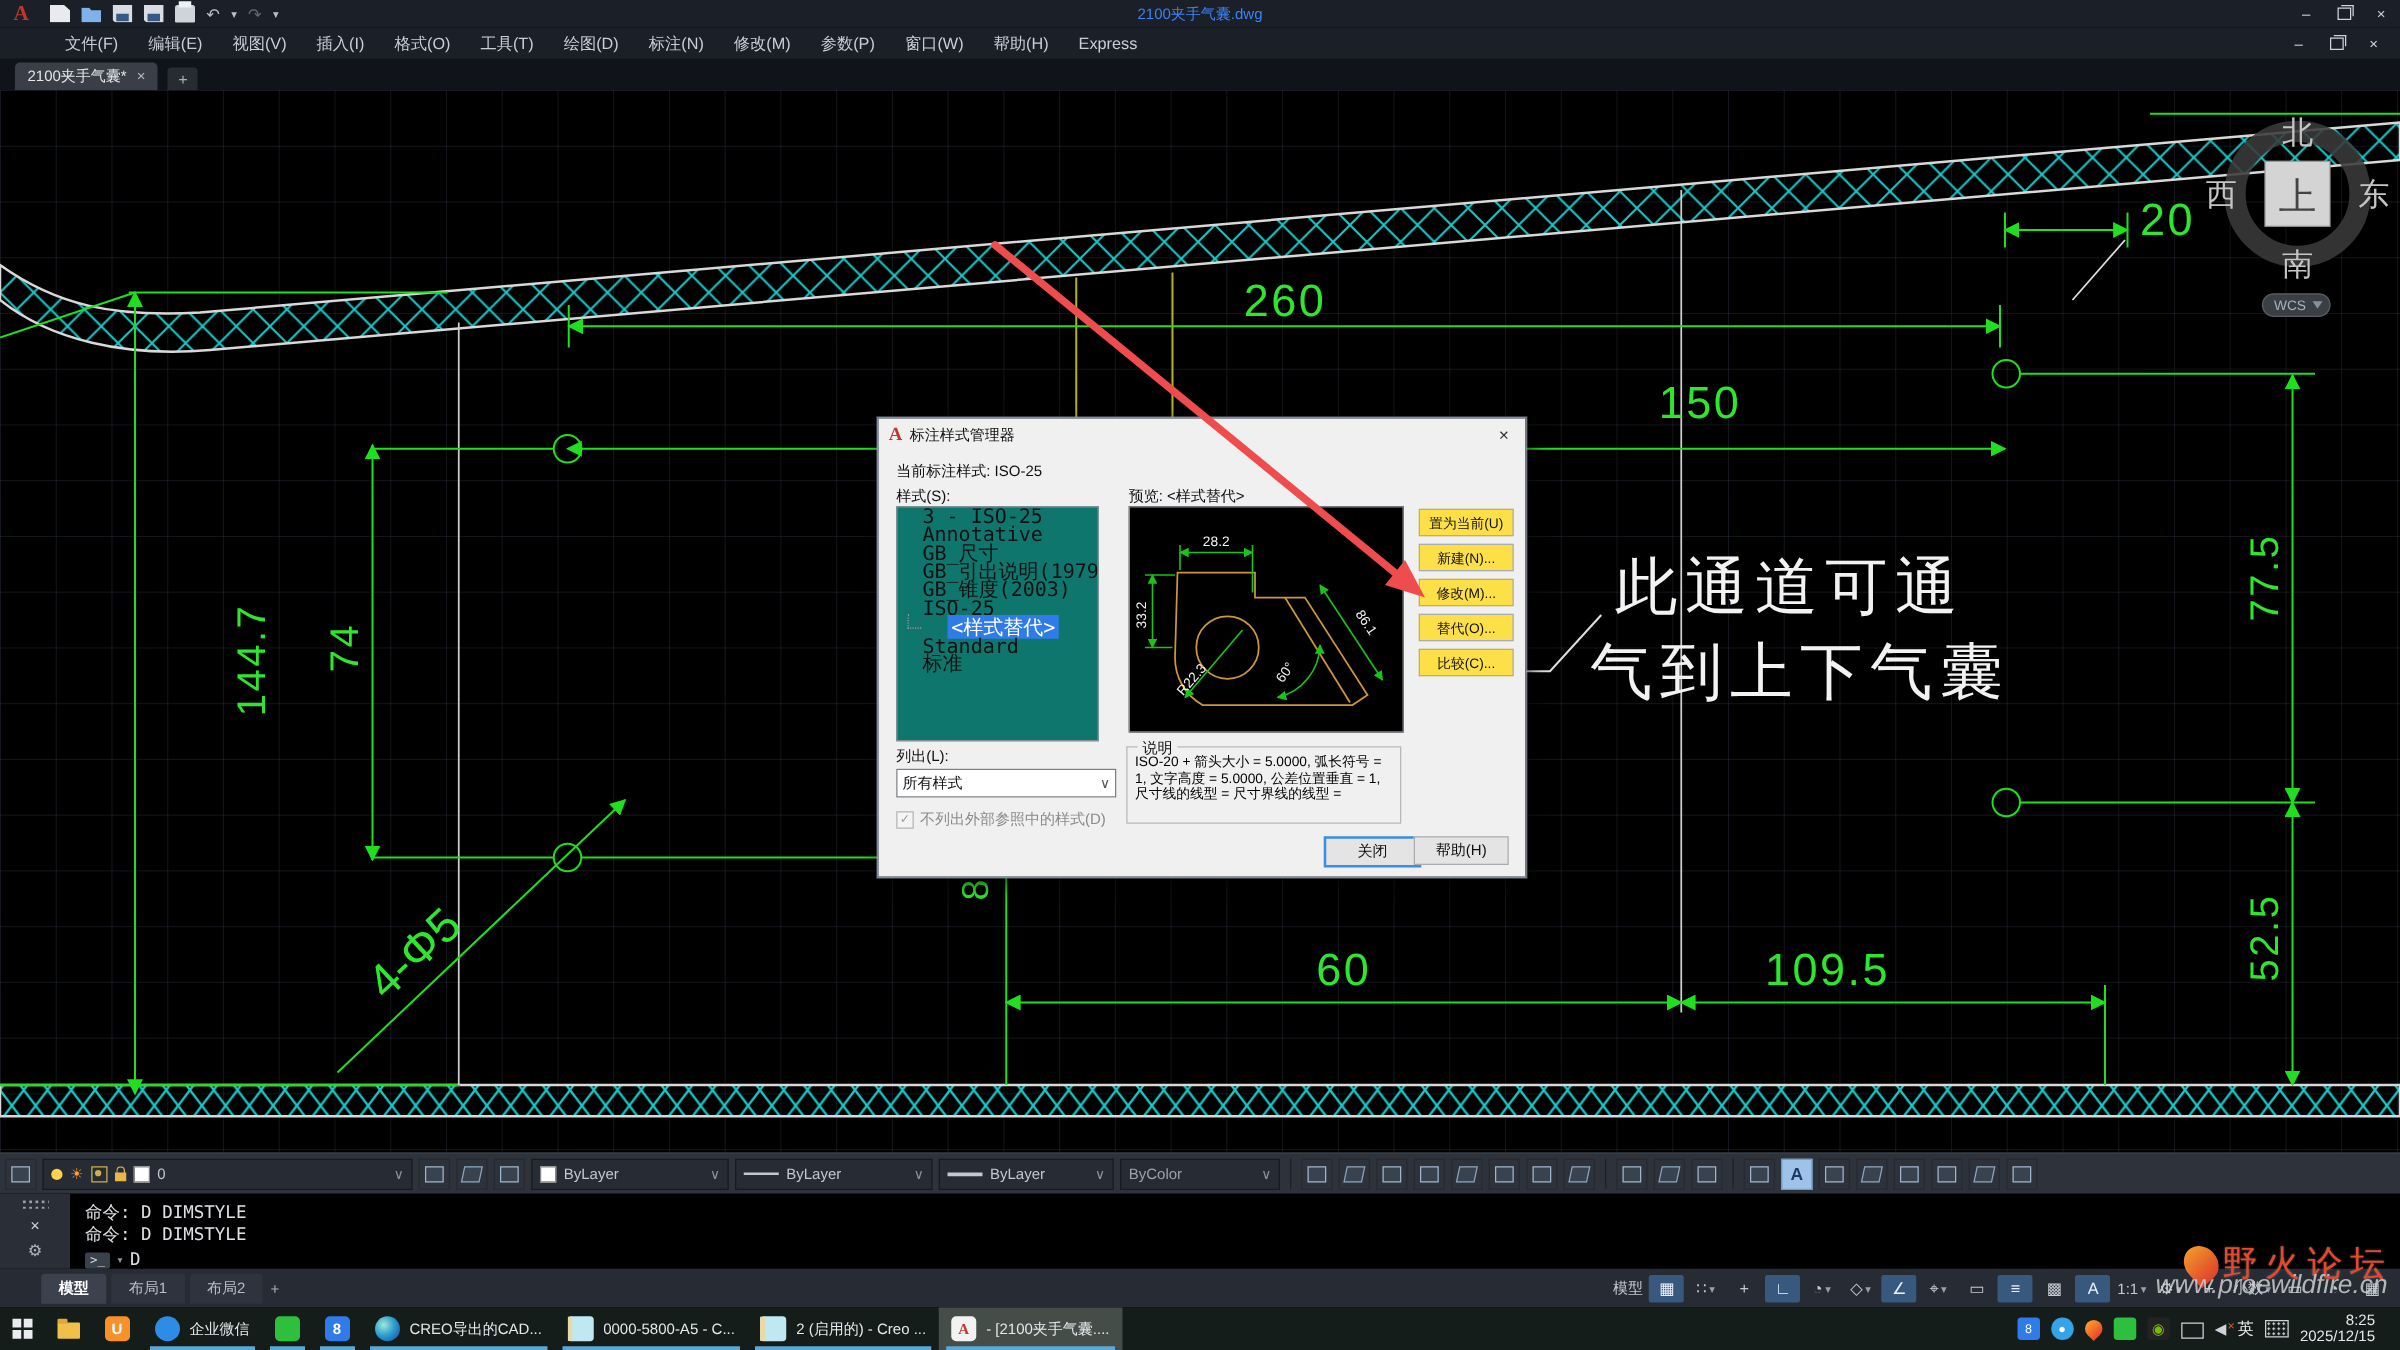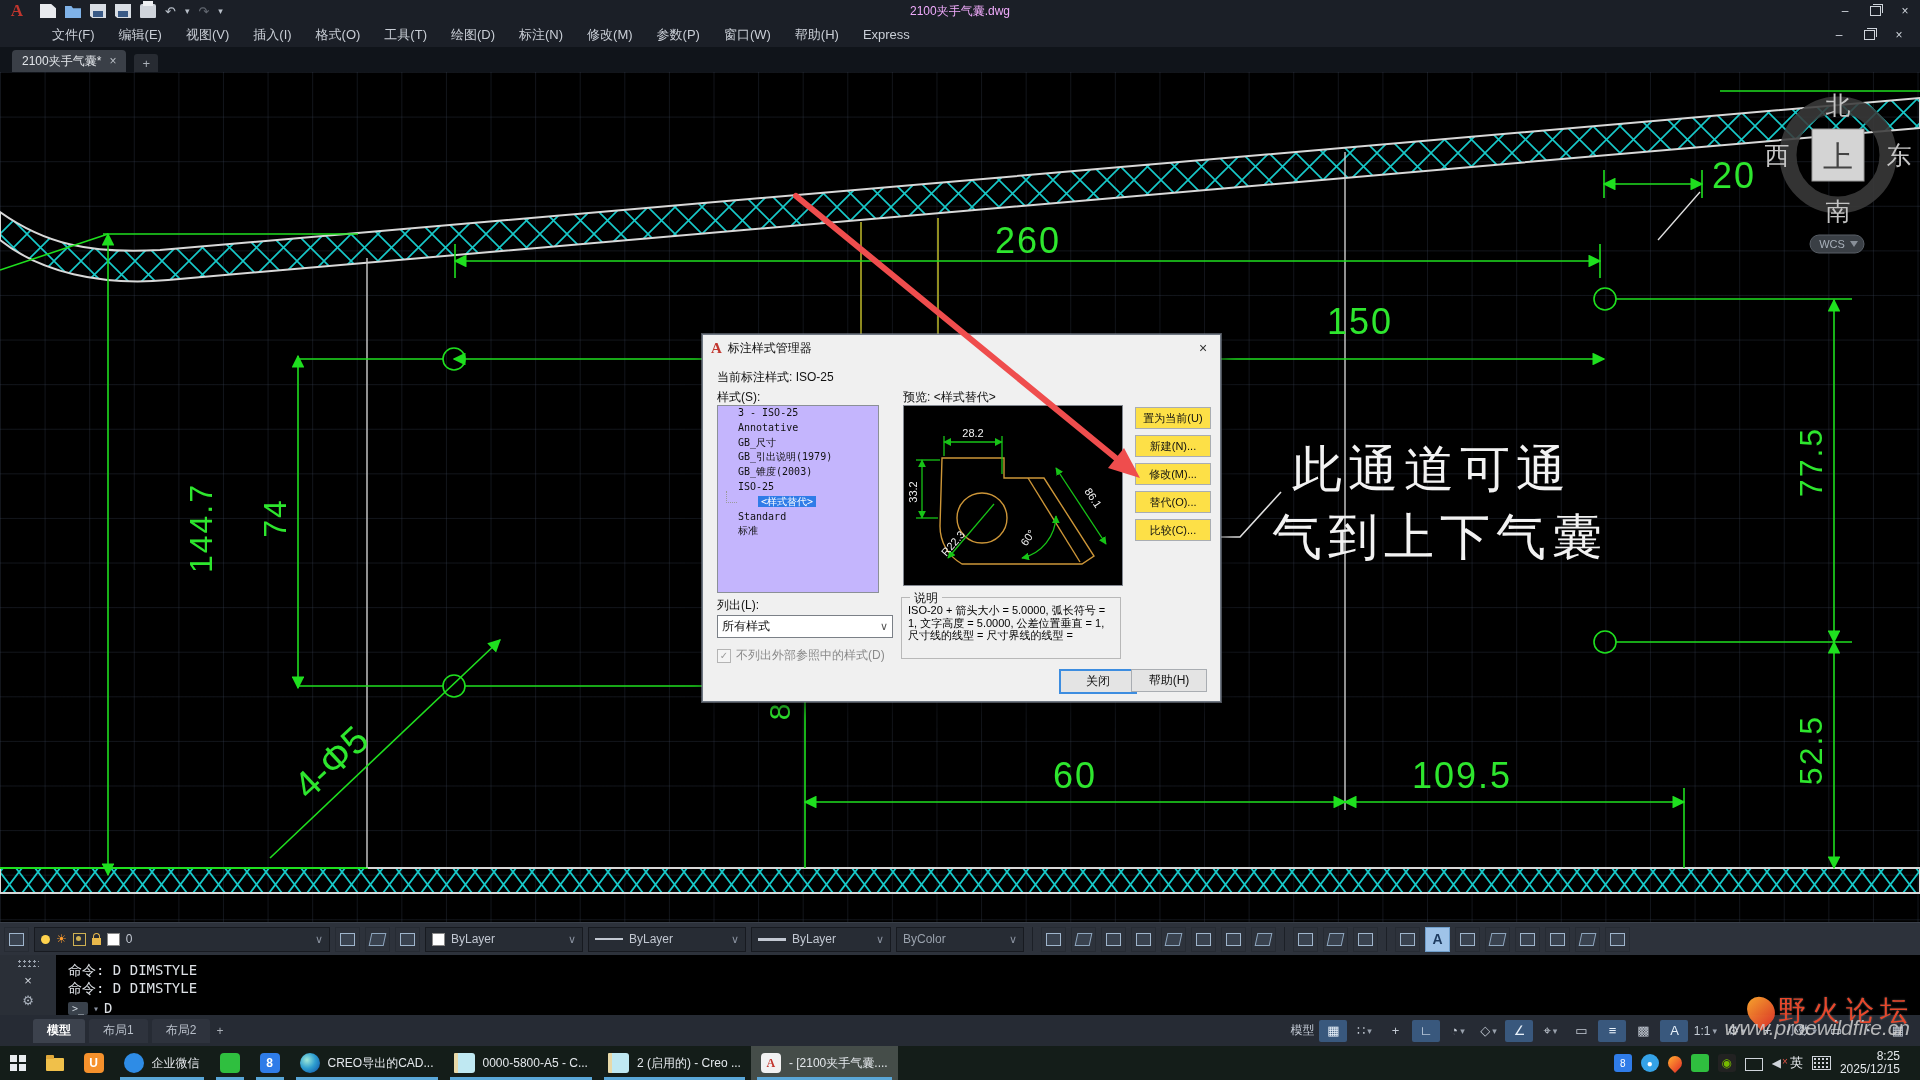--- a/index.html
+++ b/index.html
@@ -12,21 +12,21 @@
   .qat{display:flex;align-items:center;gap:9px;margin-left:6px;}
   .qat .qi{width:16px;height:14px;position:relative;display:inline-block;}
   .i-page{background:#e8eaee;clip-path:polygon(0 0,70% 0,100% 30%,100% 100%,0 100%);}
   .i-folder{background:#7fb2e8;clip-path:polygon(0 15%,40% 15%,50% 30%,100% 30%,100% 100%,0 100%);}
   .i-save{background:#d8dde4;clip-path:polygon(0 0,100% 0,100% 100%,15% 100%,0 85%);}
   .i-save:after{content:"";position:absolute;left:3px;top:7px;width:10px;height:6px;background:#3a5a86;}
   .i-print{background:#cfd4db;border-radius:2px 2px 1px 1px;}
   .i-print:after{content:"";position:absolute;left:3px;top:-3px;width:10px;height:5px;background:#eef0f3;}
   .arrowch{color:#b9c0ca;font-size:13px;line-height:1;}
   .dim{opacity:.45;}
-  .title-text{position:absolute;left:0;right:0;text-align:center;color:#f0abfc;font-size:12px;pointer-events:none;}
+  .title-text{position:absolute;left:0;right:0;text-align:center;color:#3b82f6;font-size:12px;pointer-events:none;}
   .wctrl{margin-left:auto;display:flex;align-items:center;gap:0;z-index:2;}
   .wc{width:30px;height:20px;display:flex;align-items:center;justify-content:center;color:#cfd4db;font-size:12px;}
   .wc-restore i{display:block;width:9px;height:8px;border:1px solid #cfd4db;position:relative;}
   .wc-restore i:before{content:"";position:absolute;left:2px;top:-3px;width:9px;height:8px;border:1px solid #cfd4db;border-left:none;border-bottom:none;}
   
   #tabbar{position:absolute;left:0;top:47px;width:1920px;height:25px;background:#10141a;display:flex;align-items:flex-end;}
   .ftab{margin-left:12px;height:22px;background:#3a3f47;color:#e3e6ea;font-size:12px;display:flex;align-items:center;gap:8px;padding:0 10px;border-radius:4px 4px 0 0;}
   .ftab .x{color:#b8bdc4;}
   .ftab-plus{margin-left:8px;height:18px;width:24px;background:#272b32;color:#aab0b8;border-radius:3px 3px 0 0;display:flex;align-items:center;justify-content:center;font-size:13px;}
   
@@ -34,21 +34,21 @@
     background-image:linear-gradient(rgba(60,70,90,.30) 1px,transparent 1px),linear-gradient(90deg,rgba(60,70,90,.30) 1px,transparent 1px);
     background-size:44.6px 44.6px;}
   #draw-svg{position:absolute;left:0;top:0;}
   
   #dlg{position:absolute;left:702px;top:334px;width:517px;height:366px;background:#f0f0f0;border:1px solid #6f7782;box-shadow:0 0 0 1px rgba(150,160,175,.5),4px 5px 14px rgba(0,0,0,.65);z-index:10;font-size:12px;color:#111;}
   #dlg .ttl{height:26px;display:flex;align-items:center;padding-left:8px;gap:6px;}
   #dlg .ttl .ico{color:#c2362e;font-weight:bold;font-family:"Liberation Serif",serif;font-size:15px;}
   #dlg .ttl .cap{font-size:12px;}
   #dlg .ttl .close{margin-left:auto;width:34px;height:26px;display:flex;align-items:center;justify-content:center;font-size:14px;color:#333;}
   .abs{position:absolute;}
-  #stylelist{left:14px;top:70px;width:160px;height:186px;background:#c4b5fd;border:1px solid #8b9097;font-family:"DejaVu Sans Mono","Liberation Mono",monospace;font-size:10px;overflow:hidden;}
+  #stylelist{left:14px;top:70px;width:160px;height:186px;background:#0f766e;border:1px solid #8b9097;font-family:"DejaVu Sans Mono","Liberation Mono",monospace;font-size:16px;overflow:hidden;}
   #stylelist .row{height:14.8px;line-height:14.8px;padding-left:20px;white-space:nowrap;position:relative;}
   #stylelist .row .sel{background:#2f7ce8;color:#fff;padding:0 3px;margin-left:20px;}
   #stylelist .tree{position:absolute;left:8px;top:-4px;width:10px;height:11px;border-left:1px dotted #9a9a9a;border-bottom:1px dotted #9a9a9a;}
   #preview{left:200px;top:70px;width:218px;height:179px;background:#000;border:1px solid #828790;}
   .dbtn{position:absolute;left:432px;width:74px;height:20px;background:#fde047;border:1px solid #a9adb2;font-size:11px;display:flex;align-items:center;justify-content:center;}
   .combo{left:14px;top:280px;width:166px;height:21px;background:#fff;border:1px solid #7b8087;display:flex;align-items:center;padding:0 4px;}
   .combo .chev{margin-left:auto;color:#555;font-size:11px;}
   .chkrow{left:14px;top:312px;display:flex;align-items:center;gap:5px;color:#8a8a8a;}
   .chk{width:12px;height:12px;border:1px solid #b4b4b4;background:#f4f4f4;color:#9a9a9a;font-size:10px;line-height:12px;text-align:center;}
   .grp{left:198px;top:262px;width:218px;height:60px;border:1px solid #b8b8b8;}

